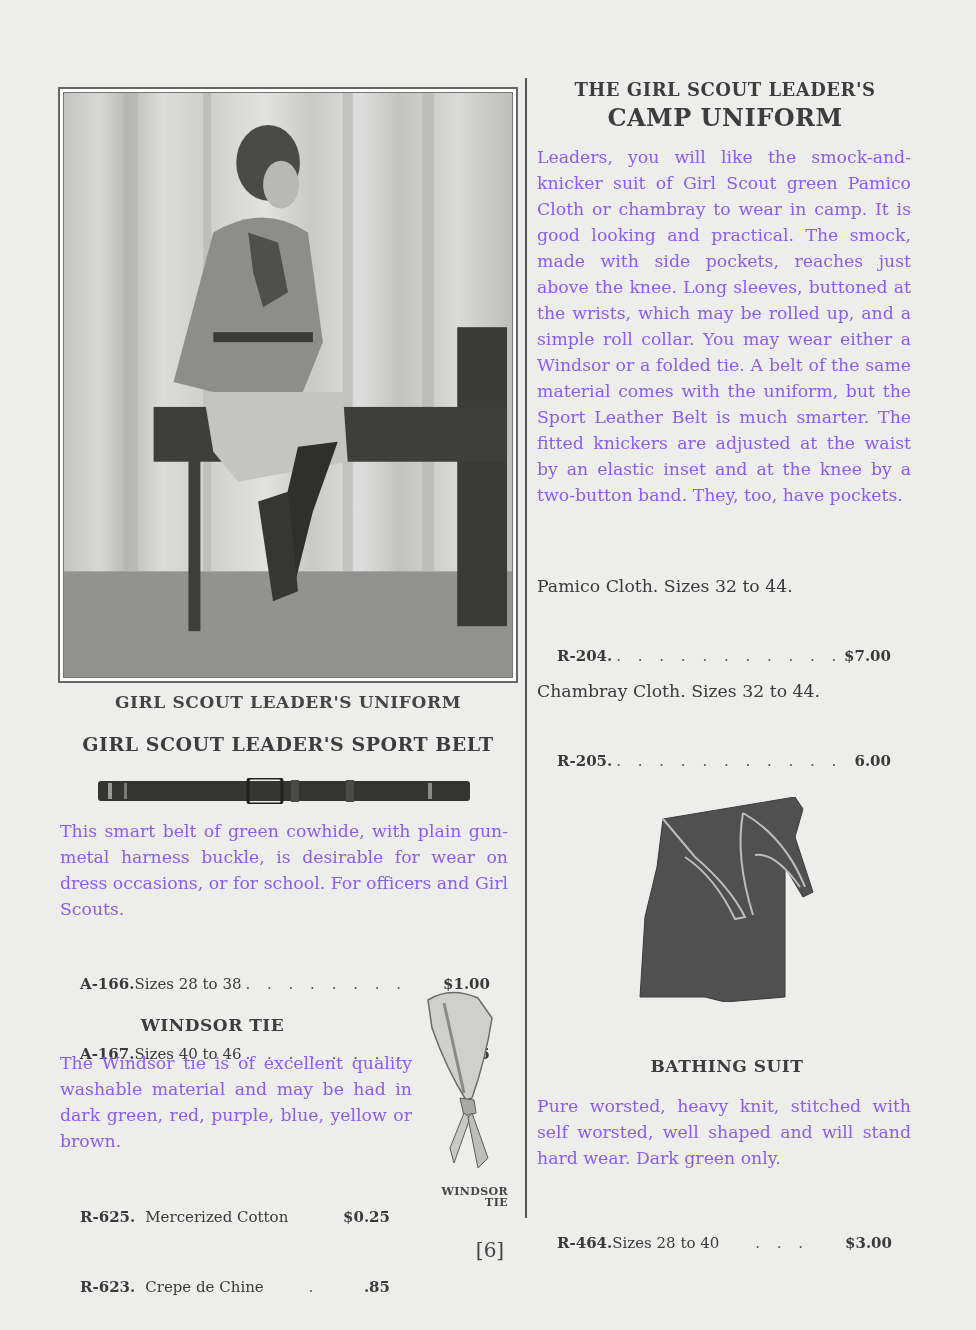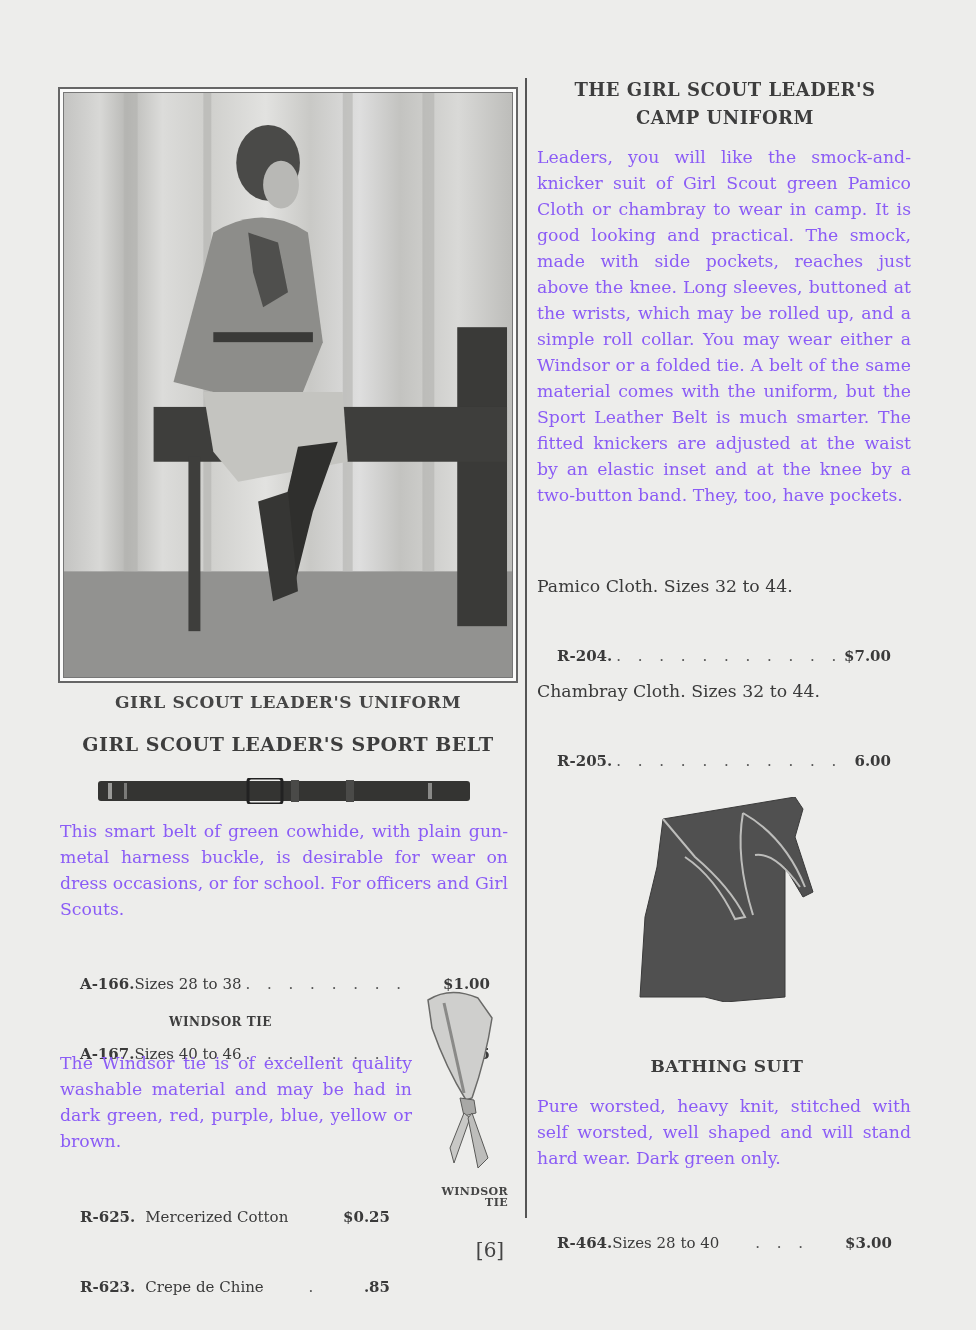--- a/index.html
+++ b/index.html
@@ -24,21 +24,21 @@
 
   .para { font-size: 17.3px; line-height: 26px; text-align: justify; text-align-last: left; color: #8b5cf6; }
   .belt-text { left: 60px; top: 818px; width: 448px; }
 
   .price-line { font-size: 15px; line-height: 26px; color: #3a3a3a; white-space: nowrap; display: flex; margin-top: 44px; }
   .price-line .code { font-weight: bold; }
   .price-line .dots { flex: 1; overflow: hidden; letter-spacing: 6px; color: #555; padding: 0 4px; }
   .price-line .price { font-weight: bold; }
   .belt-prices { left: 80px; top: 927px; width: 410px; }
 
-  .tie-title { left: 48px; top: 1015px; width: 345px; font-size: 12px; }
+  .tie-title { left: 40px; top: 1015px; width: 345px; font-size: 17px; }
   .tie-text { left: 60px; top: 1050px; width: 352px; }
   .tie-prices { left: 80px; top: 1160px; width: 310px; }
   .tie-prices .desc { padding-left: 10px; }
   .tie-img { left: 420px; top: 988px; width: 76px; height: 190px; }
   .tie-label { left: 418px; top: 1186px; width: 90px; text-align: right; font-size: 11px; line-height: 11px; font-weight: bold; color: #454545; letter-spacing: 0.4px; }
 
   .camp-title { left: 540px; top: 76px; width: 370px; font-size: 18px; line-height: 28px; }
   .camp-text { left: 537px; top: 144px; width: 374px; }
   .camp-prices { left: 537px; top: 573px; width: 354px; }
   .camp-prices .sub { font-size: 17.3px; line-height: 26px; margin-bottom: 3px; }
@@ -137,21 +137,21 @@
     <path d="M52 125 L68 170 L58 180 L48 130 Z" fill="#bdbdbb" stroke="#5a5a58"></path>
   </svg>
 </div>
 <div class="abs tie-label">
   <div>WINDSOR</div>
   <div>TIE</div>
 </div>
 
 <div class="abs camp-title">
   <h2 class="hd" style="font-size:18px">THE GIRL SCOUT LEADER'S</h2>
-  <h2 class="hd" style="font-size:18px">CAMP UNIFORM</h2>
+  <h2 class="hd" style="font-size:24px">CAMP UNIFORM</h2>
 </div>
 <div class="abs para camp-text">Leaders, you will like the smock-and-knicker suit of Girl Scout green Pamico Cloth or chambray to wear in camp. It is good looking and practical. The smock, made with side pockets, reaches just above the knee. Long sleeves, buttoned at the wrists, which may be rolled up, and a simple roll collar. You may wear either a Windsor or a folded tie. A belt of the same material comes with the uniform, but the Sport Leather Belt is much smarter. The fitted knickers are adjusted at the waist by an elastic inset and at the knee by a two-button band. They, too, have pockets.</div>
 <div class="abs camp-prices">
   <div class="sub">Pamico Cloth. Sizes 32 to 44.</div>
   <div class="price-line">
     <span class="code">R-204.</span>
     <span class="dots">. . . . . . . . . . .</span>
     <span class="price">$7.00</span>
   </div>
   <div class="sub">Chambray Cloth. Sizes 32 to 44.</div>

